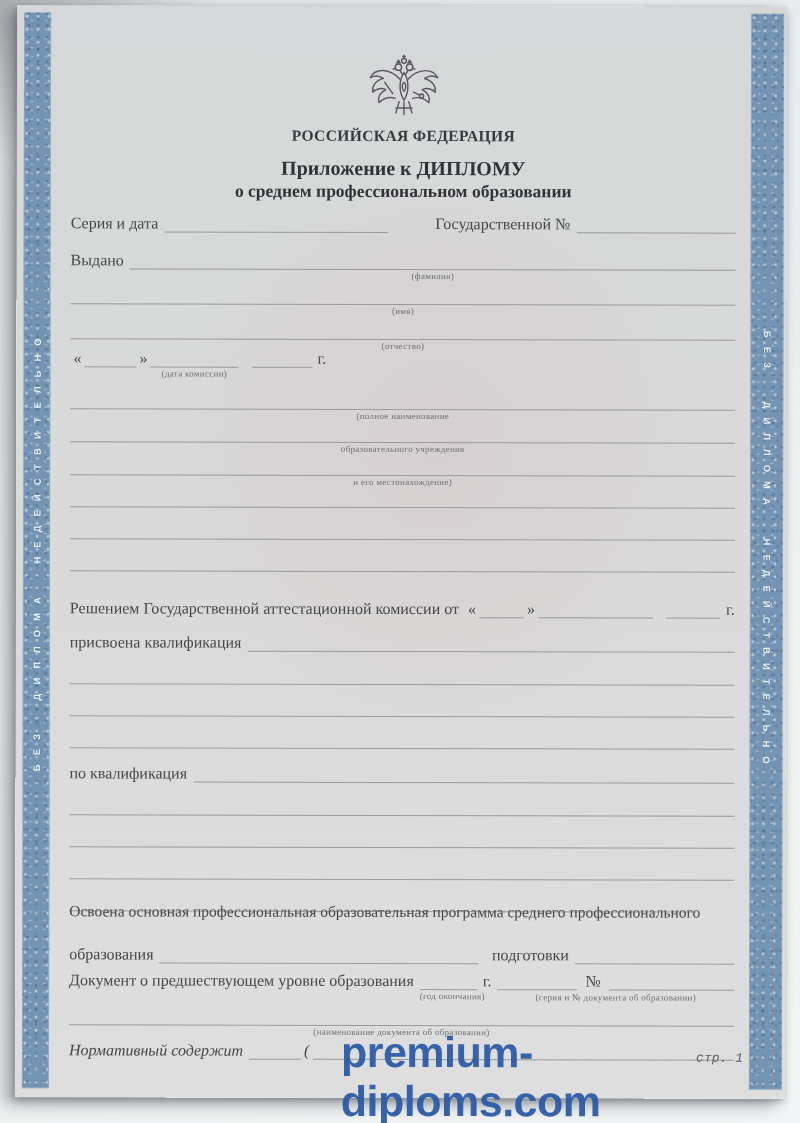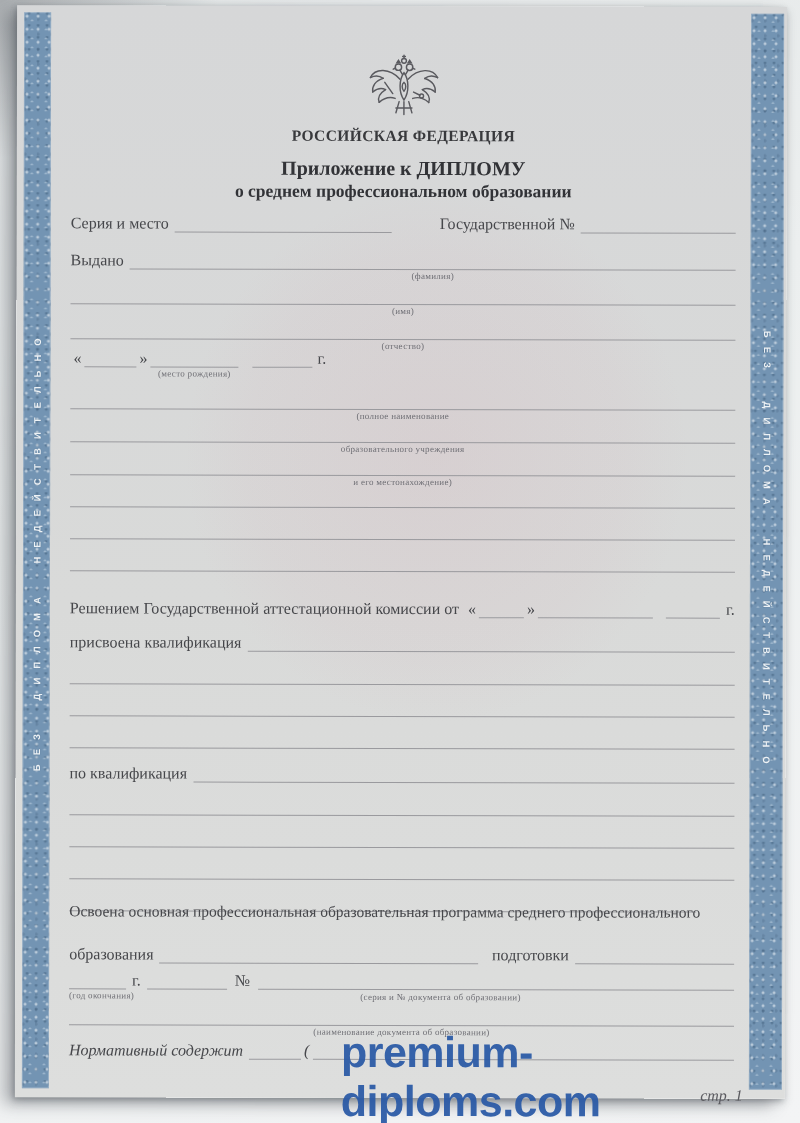--- a/index.html
+++ b/index.html
@@ -55,21 +55,21 @@
     font-size:16px;white-space:nowrap;}
   .lbl{padding-right:6px;}
   .q{padding:0 3px;}
   .fill{flex:1 1 auto;border-bottom:1px solid #9a9a9e;position:relative;height:100%;min-width:0;}
   .sub{position:absolute;top:calc(100% + 2px);left:0;right:0;text-align:center;
     font-size:9px;color:#6e6e74;letter-spacing:.3px;white-space:nowrap;}
   .gap{flex:0 0 14px;}
   .grp{flex:1 1 auto;display:flex;align-items:flex-end;height:100%;position:relative;min-width:0;}
   .it{font-style:italic;}
   .plaintext{position:absolute;left:0;right:0;font-size:15.5px;white-space:nowrap;}
-  .pagenum{position:absolute;top:1080px;right:42px;font-style:italic;font-size:16px;color:#5b5b60;z-index:2;}
+  .pagenum{position:absolute;top:1044px;right:42px;font-style:italic;font-size:13px;color:#5b5b60;z-index:2;font-family:Liberation Mono, monospace;}
   .watermark{position:absolute;left:326px;top:1022px;z-index:3;
     font-family:"Liberation Sans",sans-serif;font-weight:bold;font-size:43px;
     letter-spacing:-.5px;color:#2959a6;opacity:.93;}
 </style>
 </head>
 <body>
 
 <div class="paper">
 
   <div class="band band-left">
@@ -111,21 +111,21 @@
           <path d="M50 38 C47 40 47 46 50 49 C53 46 53 40 50 38 Z"></path>
         </g>
       </svg>
     </div>
 
     <div class="country">РОССИЙСКАЯ ФЕДЕРАЦИЯ</div>
     <div class="title1">Приложение к ДИПЛОМУ</div>
     <div class="title2">о среднем профессиональном образовании</div>
 
     <div class="row" style="top:207px">
-      <span class="lbl">Серия и место</span>
+      <span class="lbl">Серия и дата</span>
       <span class="fill" style="flex:1.4"></span>
       <span class="gap" style="flex:0 0 48px"></span>
       <span class="lbl">Государственной №</span>
       <span class="fill"></span>
     </div>
 
     <div class="row" style="top:244px">
       <span class="lbl">Выдано</span>
       <span class="fill">
         <span class="sub">(фамилия)</span>
@@ -140,21 +140,21 @@
       <span class="fill">
         <span class="sub">(отчество)</span>
       </span>
     </div>
 
     <div class="row" style="top:342px">
       <span class="q">«</span>
       <span class="fill" style="flex:0 0 52px"></span>
       <span class="q">»</span>
       <span class="fill" style="flex:0 0 88px">
-        <span class="sub">(место рождения)</span>
+        <span class="sub">(дата комиссии)</span>
       </span>
       <span class="gap"></span>
       <span class="fill" style="flex:0 0 60px"></span>
       <span class="lbl" style="padding-left:5px">г.</span>
     </div>
 
     <div class="row" style="top:384px">
       <span class="fill">
         <span class="sub">(полное наименование</span>
       </span>
@@ -225,20 +225,21 @@
     <div class="plaintext" style="top:897px">Освоена основная профессиональная образовательная программа среднего профессионального</div>
 
     <div class="row" style="top:938px">
       <span class="lbl">образования</span>
       <span class="fill" style="flex:2"></span>
       <span class="lbl" style="padding-left:14px">подготовки</span>
       <span class="fill"></span>
     </div>
 
     <div class="row" style="top:964px">
+      <span class="lbl">Документ о предшествующем уровне образования</span>
       <span class="fill" style="flex:0 0 57px">
         <span class="sub">(год окончания)</span>
       </span>
       <span class="lbl" style="padding-left:6px">г.</span>
       <span class="grp">
         <span class="fill" style="flex:0 0 80px"></span>
         <span class="lbl" style="padding:0 8px">№</span>
         <span class="fill"></span>
         <span class="sub">(серия и № документа об образовании)</span>
       </span>

